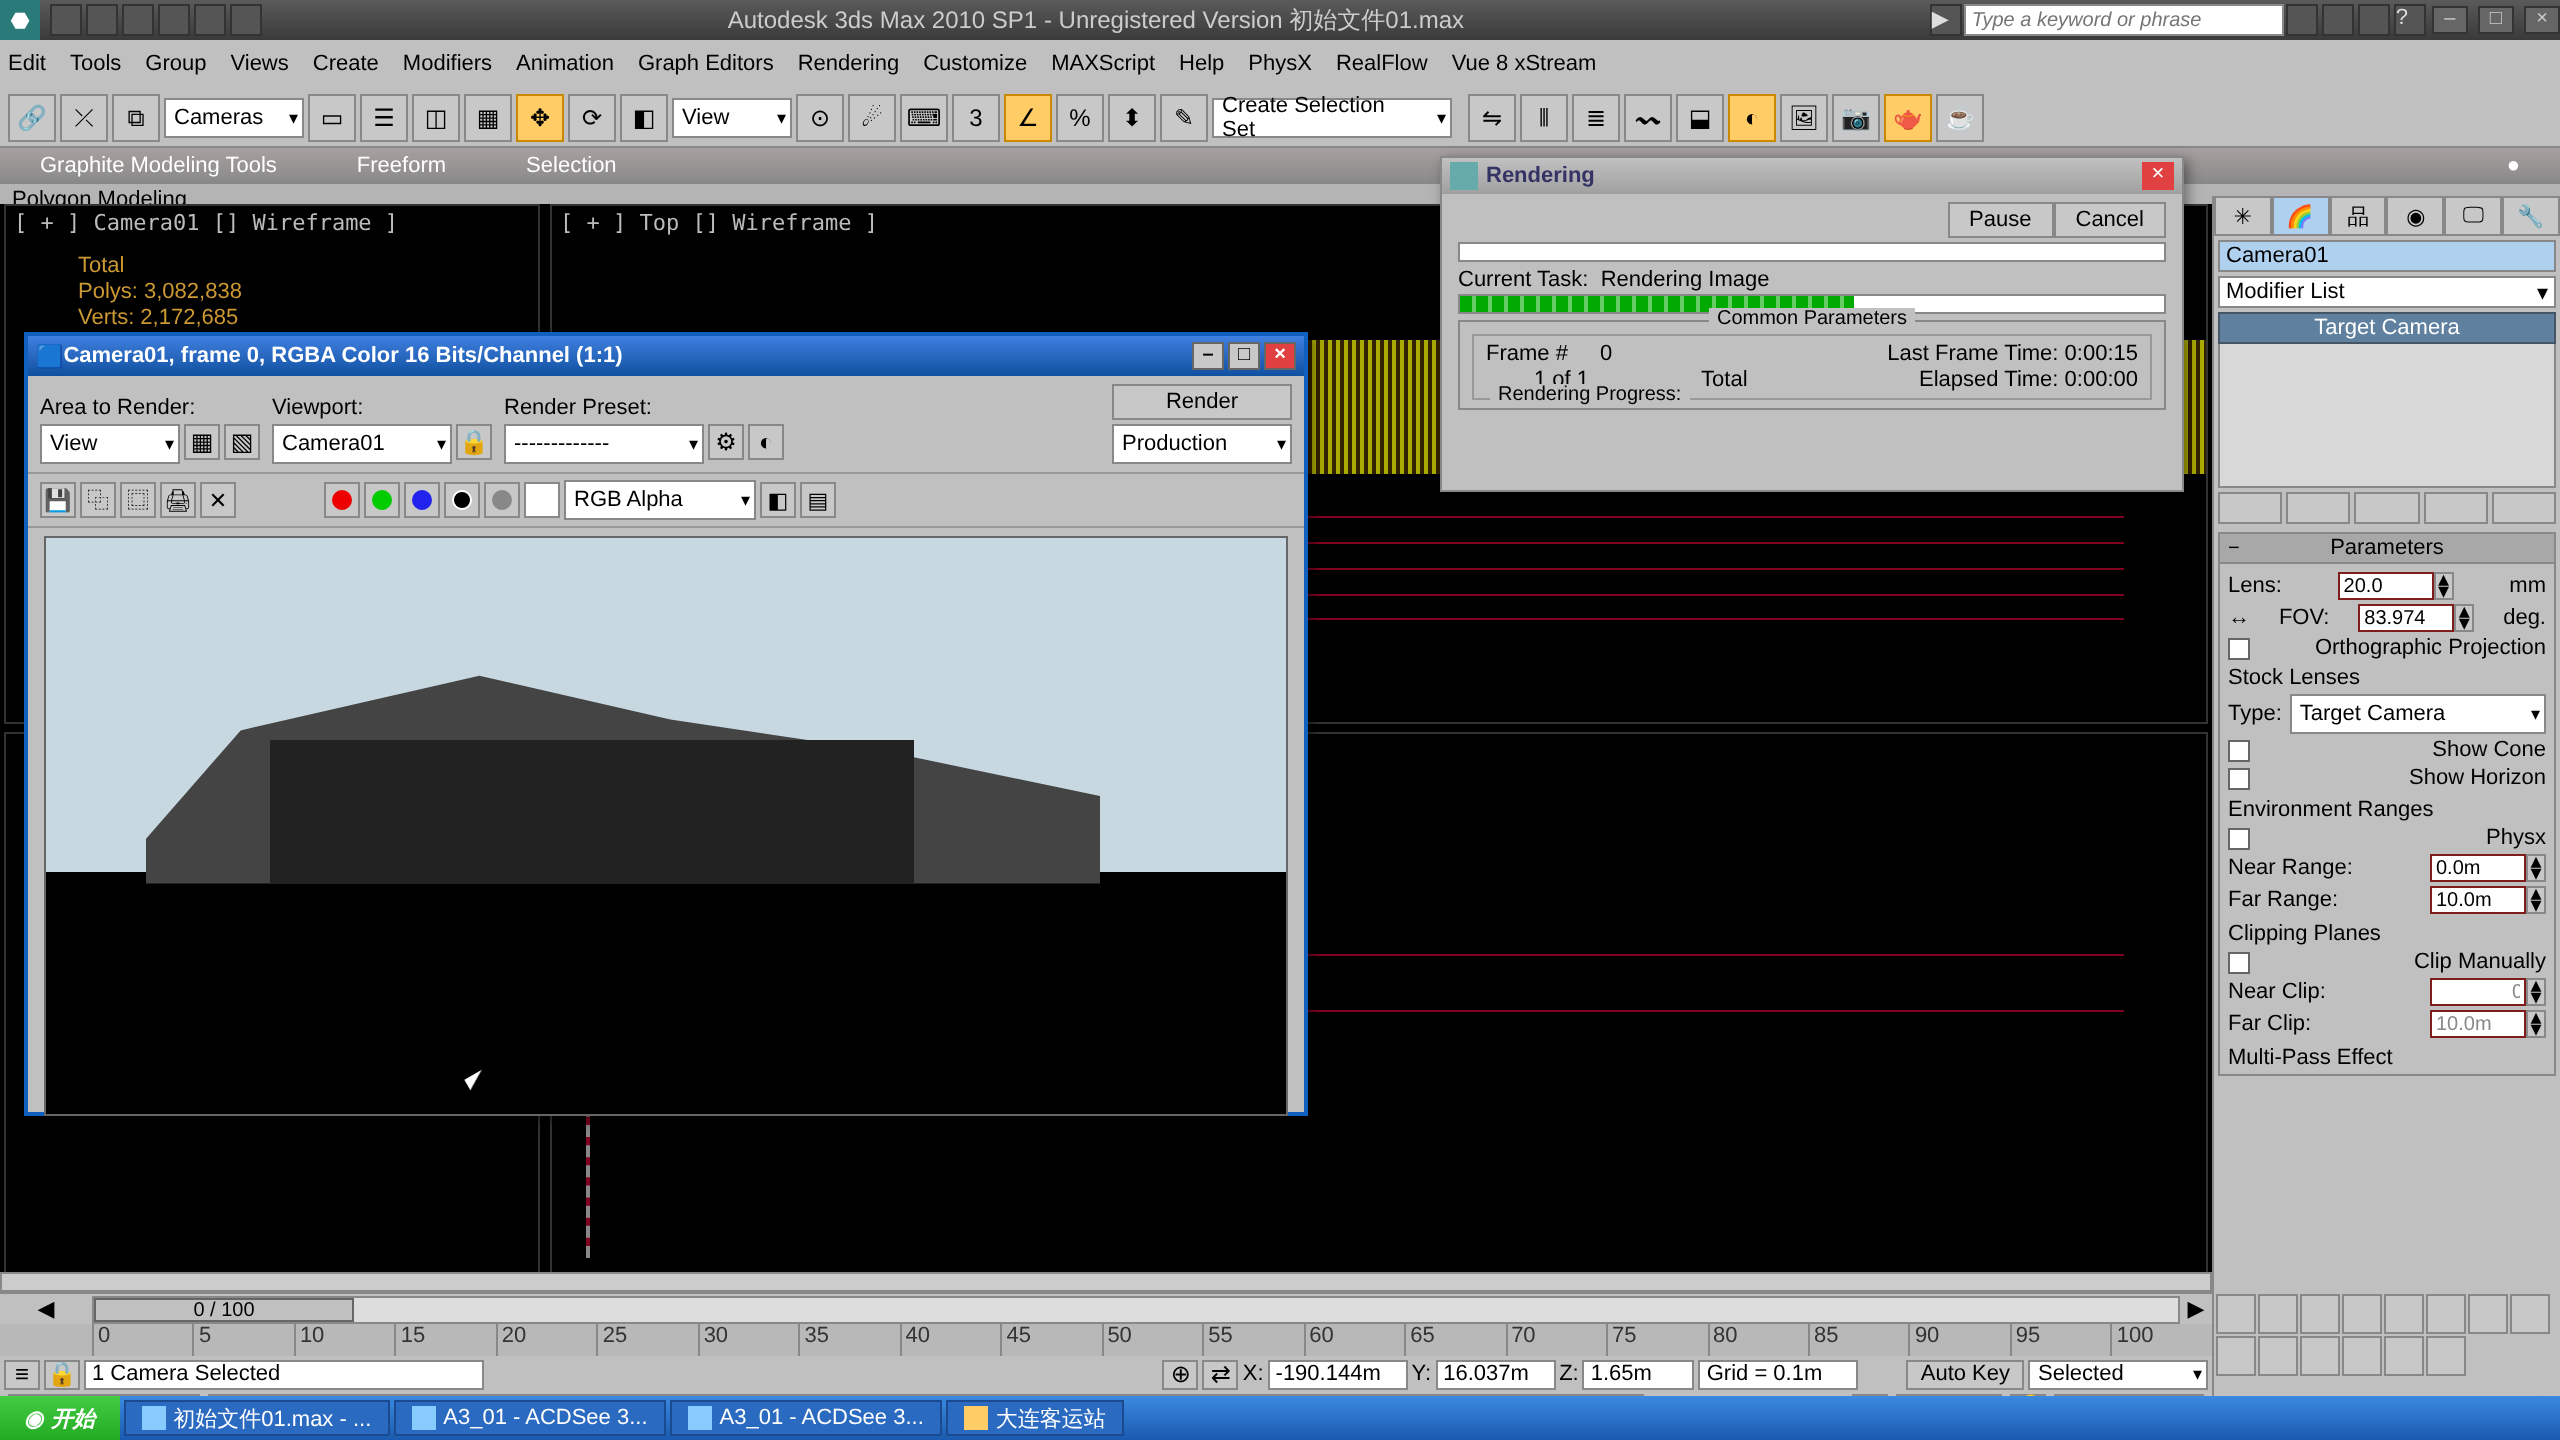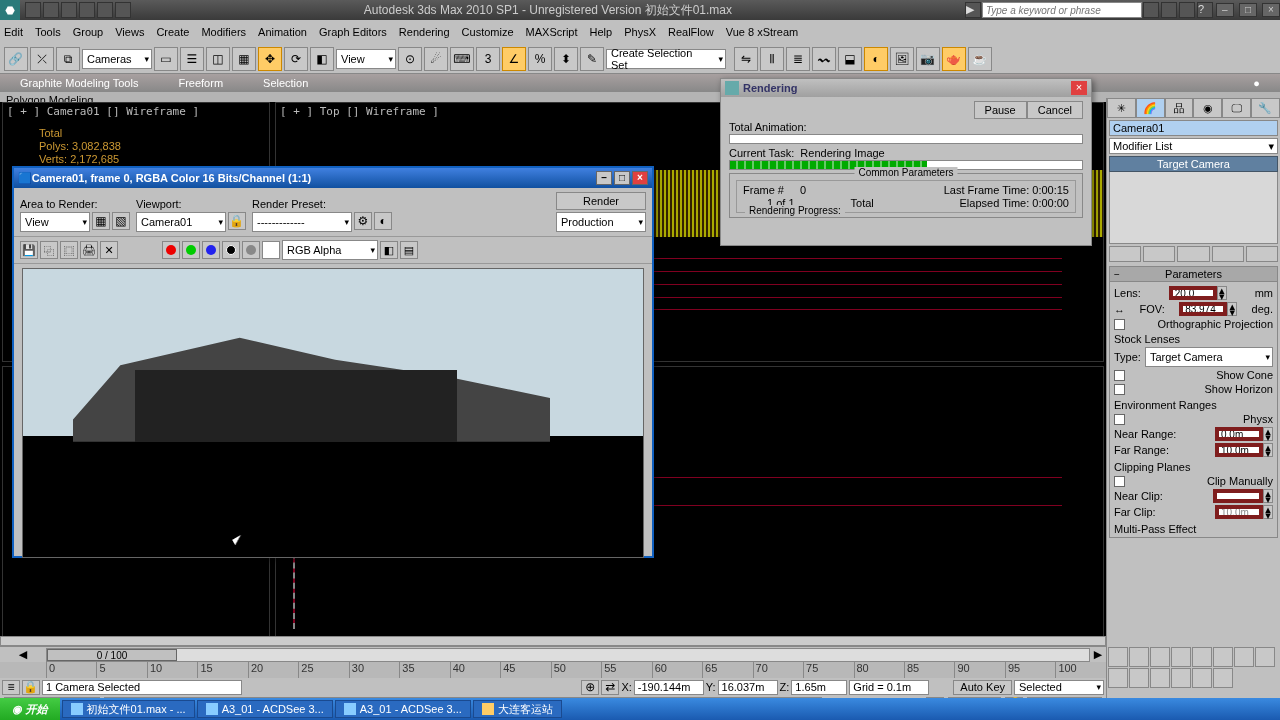--- a/index.html
+++ b/index.html
@@ -48,21 +48,21 @@
 .name-field { margin:2px; height:16px; background:#b0d0f0; border:1px solid #888; padding:0 3px; display:flex; align-items:center; }
 .mod-list { margin:2px; height:16px; background:#fff; border:1px solid #888; padding:0 3px; display:flex; align-items:center; justify-content:space-between; }
 .stack-item { margin:0 2px; height:16px; background:#6080a0; color:#fff; border:1px solid #456; padding:0 3px; display:flex; align-items:center; justify-content:center; }
 .stack-tools { margin:2px; display:flex; gap:2px; }
 .stack-tools .st { flex:1; height:16px; background:#c8c8c8; border:1px solid #888; }
 .rollout-head { margin:4px 2px 0; height:16px; background:#a8a8a8; border:1px solid #888; text-align:center; font-size:10px; display:flex; align-items:center; justify-content:center; position:relative; }
 .rollout-head::before { content:"−"; position:absolute; left:4px; }
 .rollout-body { margin:0 2px; padding:2px 4px; background:#c0c0c0; border:1px solid #888; border-top:none; font-size:10px; }
 .param-row { display:flex; align-items:center; justify-content:space-between; margin:2px 0; gap:4px; }
 .spinner { display:flex; align-items:center; }
-.spinner input { width: 48px; height:14px; font-size:10px; border:4px solid #7f1d1d; background:#fff; padding:0 2px; }
+.spinner input { width: 48px; height:14px; font-size:10px; border:1px solid #7f1d1d; background:#fff; padding:0 2px; }
 .spinner .sp { width:10px; height:14px; background:#c8c8c8; border:1px solid #888; font-size:7px; display:flex; flex-direction:column; }
 .spinner .sp span{flex:1; text-align:center; line-height:6px;}
 .lens-grid { display:flex; flex-wrap:wrap; gap:3px; margin:2px 0; }
 .lens-btn { width:44px; height:16px; background:#c8c8c8; border:1px solid #888; text-align:center; font-size:10px; }
 .cb { width:11px; height:11px; border:1px solid #666; background:#fff; margin-right:3px; display:inline-block; }
 
 
 .render-win { position:absolute; left:12px; top:166px; width:642px; height:392px; background:#c0c0c0; border:2px solid #1060c0; box-shadow:2px 2px 6px rgba(0,0,0,0.5); }
 .render-win .win-title { height:20px; background:linear-gradient(#4080e0,#1050a0); color:#fff; display:flex; align-items:center; padding:0 4px; font-size:11px; font-weight:bold; }
 .render-win .win-title .ttxt { flex:1; }
@@ -472,21 +472,20 @@
   <div class="win-title">
     <div class="ticon"></div>
     <span class="ttxt">Rendering</span>
     <span class="wb">×</span>
   </div>
   <div class="rend-body">
     <div class="btnrow">
       <button class="rw-btn">Pause</button>
       <button class="rw-btn">Cancel</button>
     </div>
-    <div>Total Animation:</div>
     <div class="prog">
         <div class="fill" style="width:0%"></div>
       </div>
     <div><span>Current Task:</span>&nbsp;&nbsp;<span>Rendering Image</span></div>
     <div class="prog">
         <div class="fill" id="taskfill" style="width: 56%;"></div>
       </div>
     <div class="fieldset">
       <div class="legend">Common Parameters</div>
       <div class="fs-inner">

